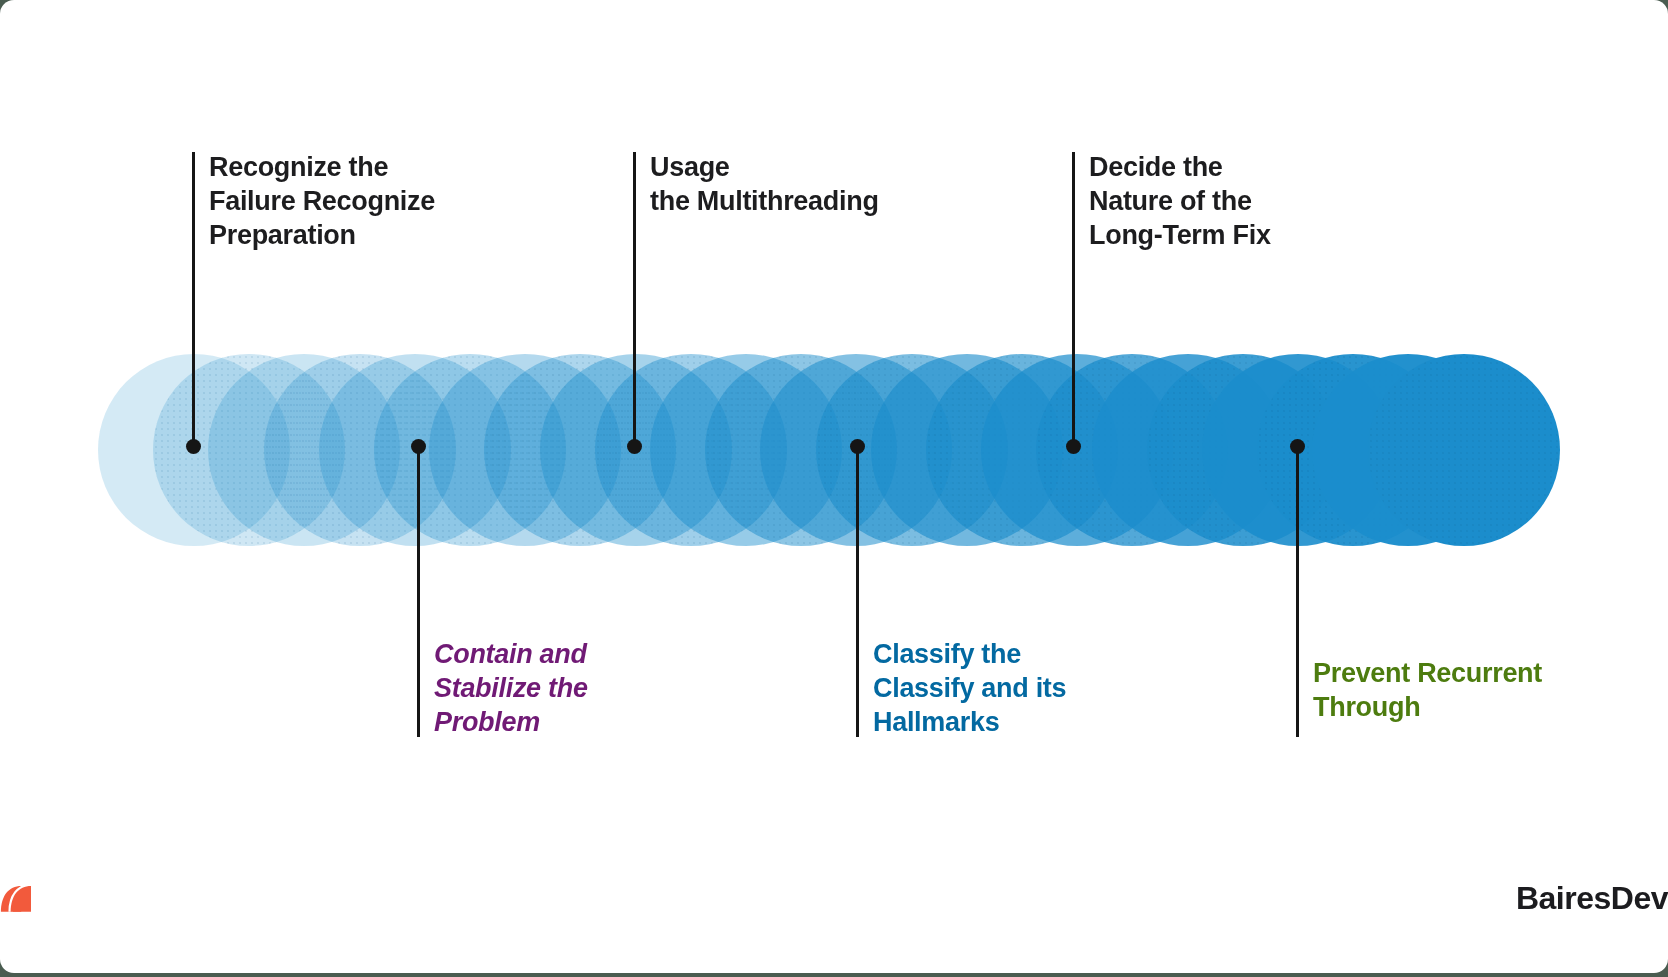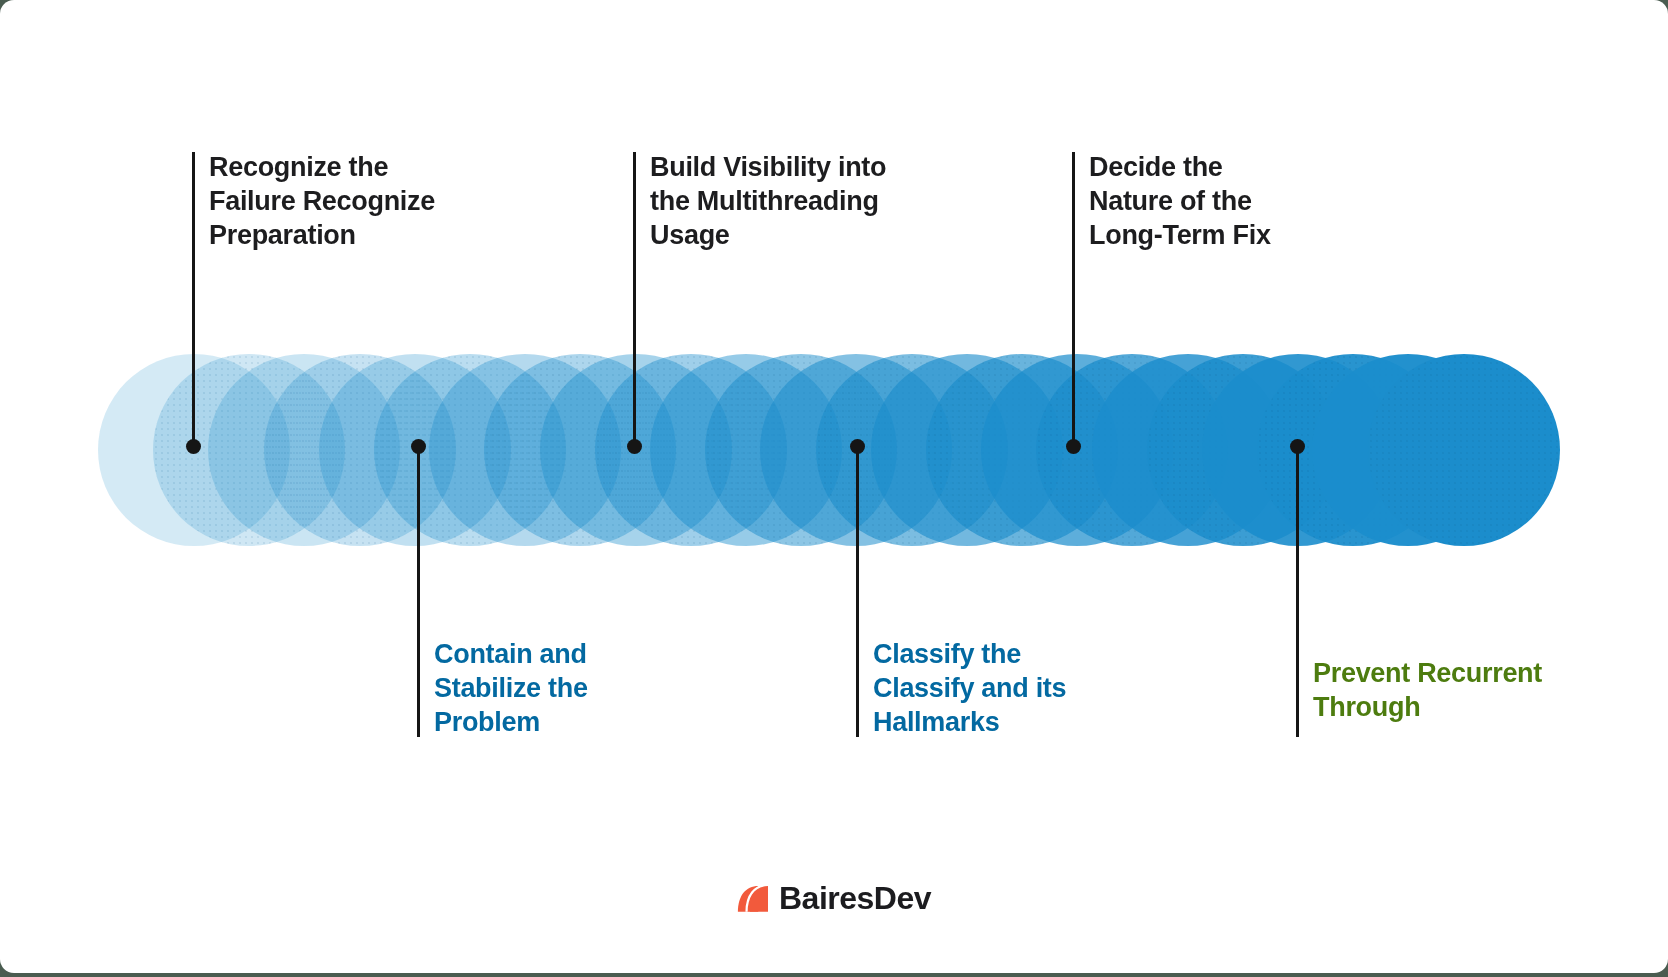--- a/index.html
+++ b/index.html
@@ -55,21 +55,21 @@
     white-space: nowrap;
   }
   .logo {
     position: absolute;
     left: 0;
     right: 0;
     top: 874px;
     height: 48px;
     display: flex;
     align-items: center;
-    justify-content: center;
+    justify-content: space-between;
     gap: 11px;
   }
   .logo-text {
     font-size: 32px;
     font-weight: 700;
     letter-spacing: -0.5px;
     color: #1c1c1f;
   }
   .logo-icon svg { display: block; }
 </style>
@@ -109,31 +109,30 @@
     <div class="steps-layer" id="steps">
         <div class="connector-line" style="left: 191.5px; width: 3px; top: 152px; height: 294px;"></div>
         <div class="connector-dot" style="left: 185.5px; top: 438.5px;"></div>
         <div class="step-label" style="left: 209px; top: 150px; color: rgb(29, 29, 31);">
           <div>Recognize the</div>
           <div>Failure Recognize</div>
           <div>Preparation</div>
         </div>
         <div class="connector-line" style="left: 416.5px; width: 3px; top: 445px; height: 292px;"></div>
         <div class="connector-dot" style="left: 410.5px; top: 438.5px;"></div>
-        <div class="step-label" style="left: 434px; top: 637px; color: #0369a1;">
+        <div class="step-label" style="left: 434px; top: 637px; color: #701a75; font-style: italic;">
           <div>Contain and</div>
           <div>Stabilize the</div>
           <div>Problem</div>
         </div>
         <div class="connector-line" style="left: 632.5px; width: 3px; top: 152px; height: 294px;"></div>
         <div class="connector-dot" style="left: 626.5px; top: 438.5px;"></div>
         <div class="step-label" style="left: 650px; top: 150px; color: rgb(29, 29, 31);">
-          <div>Build Visibility into</div>
+          <div>Usage</div>
           <div>the Multithreading</div>
-          <div>Usage</div>
         </div>
         <div class="connector-line" style="left: 855.5px; width: 3px; top: 445px; height: 292px;"></div>
         <div class="connector-dot" style="left: 849.5px; top: 438.5px;"></div>
         <div class="step-label" style="left: 873px; top: 637px; color: #0369a1;">
           <div>Classify the</div>
           <div>Classify and its</div>
           <div>Hallmarks</div>
         </div>
         <div class="connector-line" style="left: 1071.5px; width: 3px; top: 152px; height: 294px;"></div>
         <div class="connector-dot" style="left: 1065.5px; top: 438.5px;"></div>

